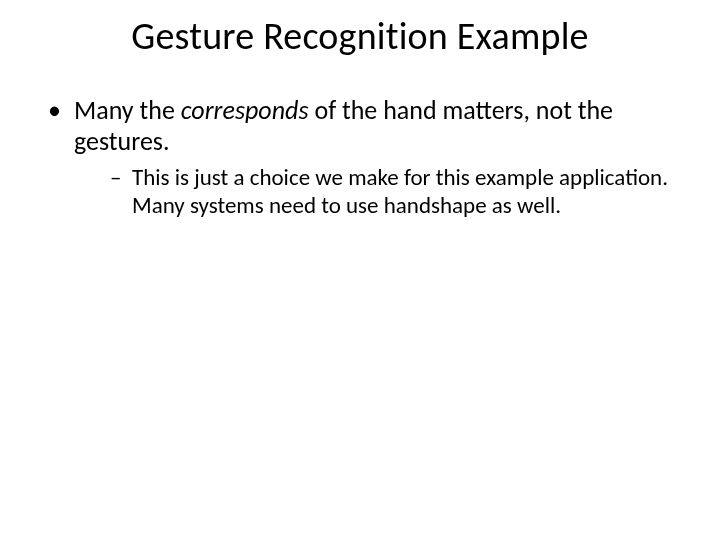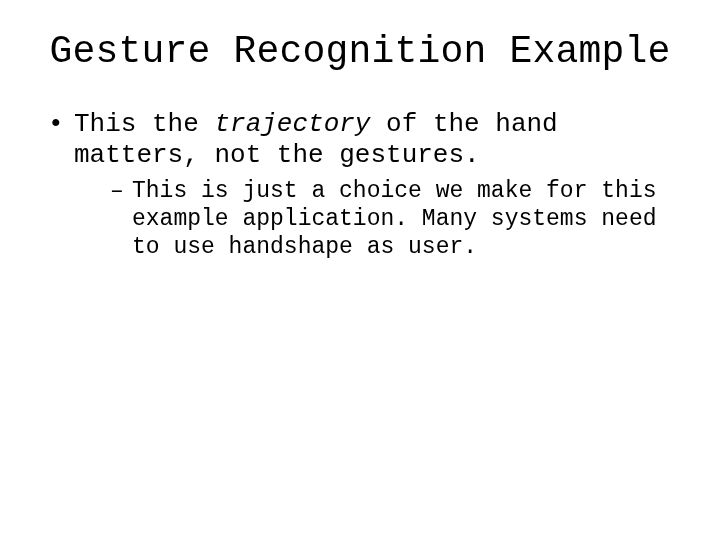--- a/index.html
+++ b/index.html
@@ -8,22 +8,21 @@
     width: 720px;
     height: 540px;
     background: #ffffff;
     font-family: Calibri, "Segoe UI", Arial, sans-serif;
     color: #000000;
   }
   .slide {
     width: 720px;
     height: 540px;
     box-sizing: border-box;
-    padding: 30px 40px 40px 40px;
-    font-family: Liberation Mono, monospace;
+    padding: 13px 40px 40px 40px;
   }
   .title {
     font-size: 38px;
     text-align: center;
     margin: 0 0 36px 0;
     font-weight: 400;
     letter-spacing: 0.2px;
   }
   ul.bullets {
     list-style: none;
@@ -70,21 +69,21 @@
   }
 </style>
 </head>
 <body>
 
 <div class="slide">
   <h1 class="title">Gesture Recognition Example</h1>
 
   <ul class="bullets">
     <li>
-      <span>This the </span><span class="em">trajectory</span><span> of the hand matters, not the gestures.</span>
+      <span>Many the </span><span class="em">corresponds</span><span> of the hand matters, not the gestures.</span>
       <ul class="sub">
         <li>
-          <span>This is just a choice we make for this example application. Many systems need to use handshape as user.</span>
+          <span>This is just a choice we make for this example application. Many systems need to use handshape as well.</span>
         </li>
       </ul>
     </li>
   </ul>
 </div>
 
 </body></html>

